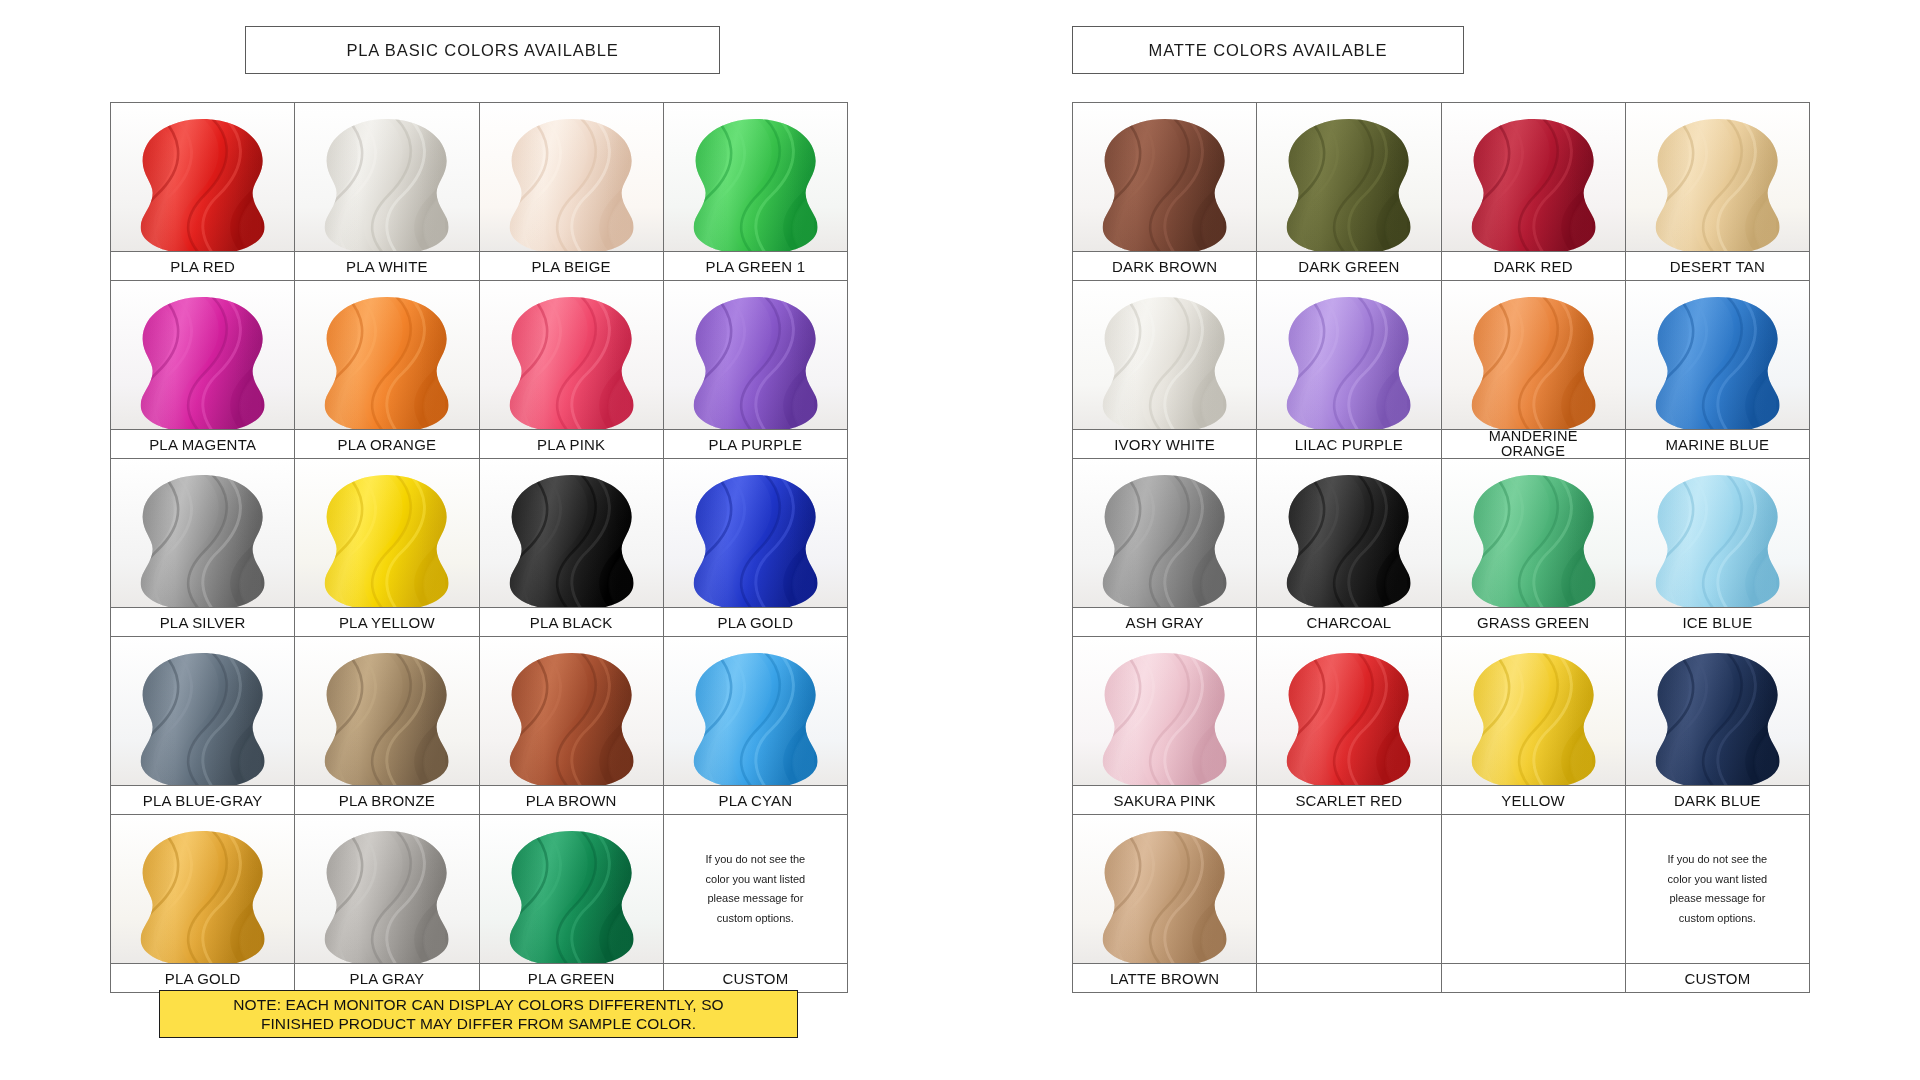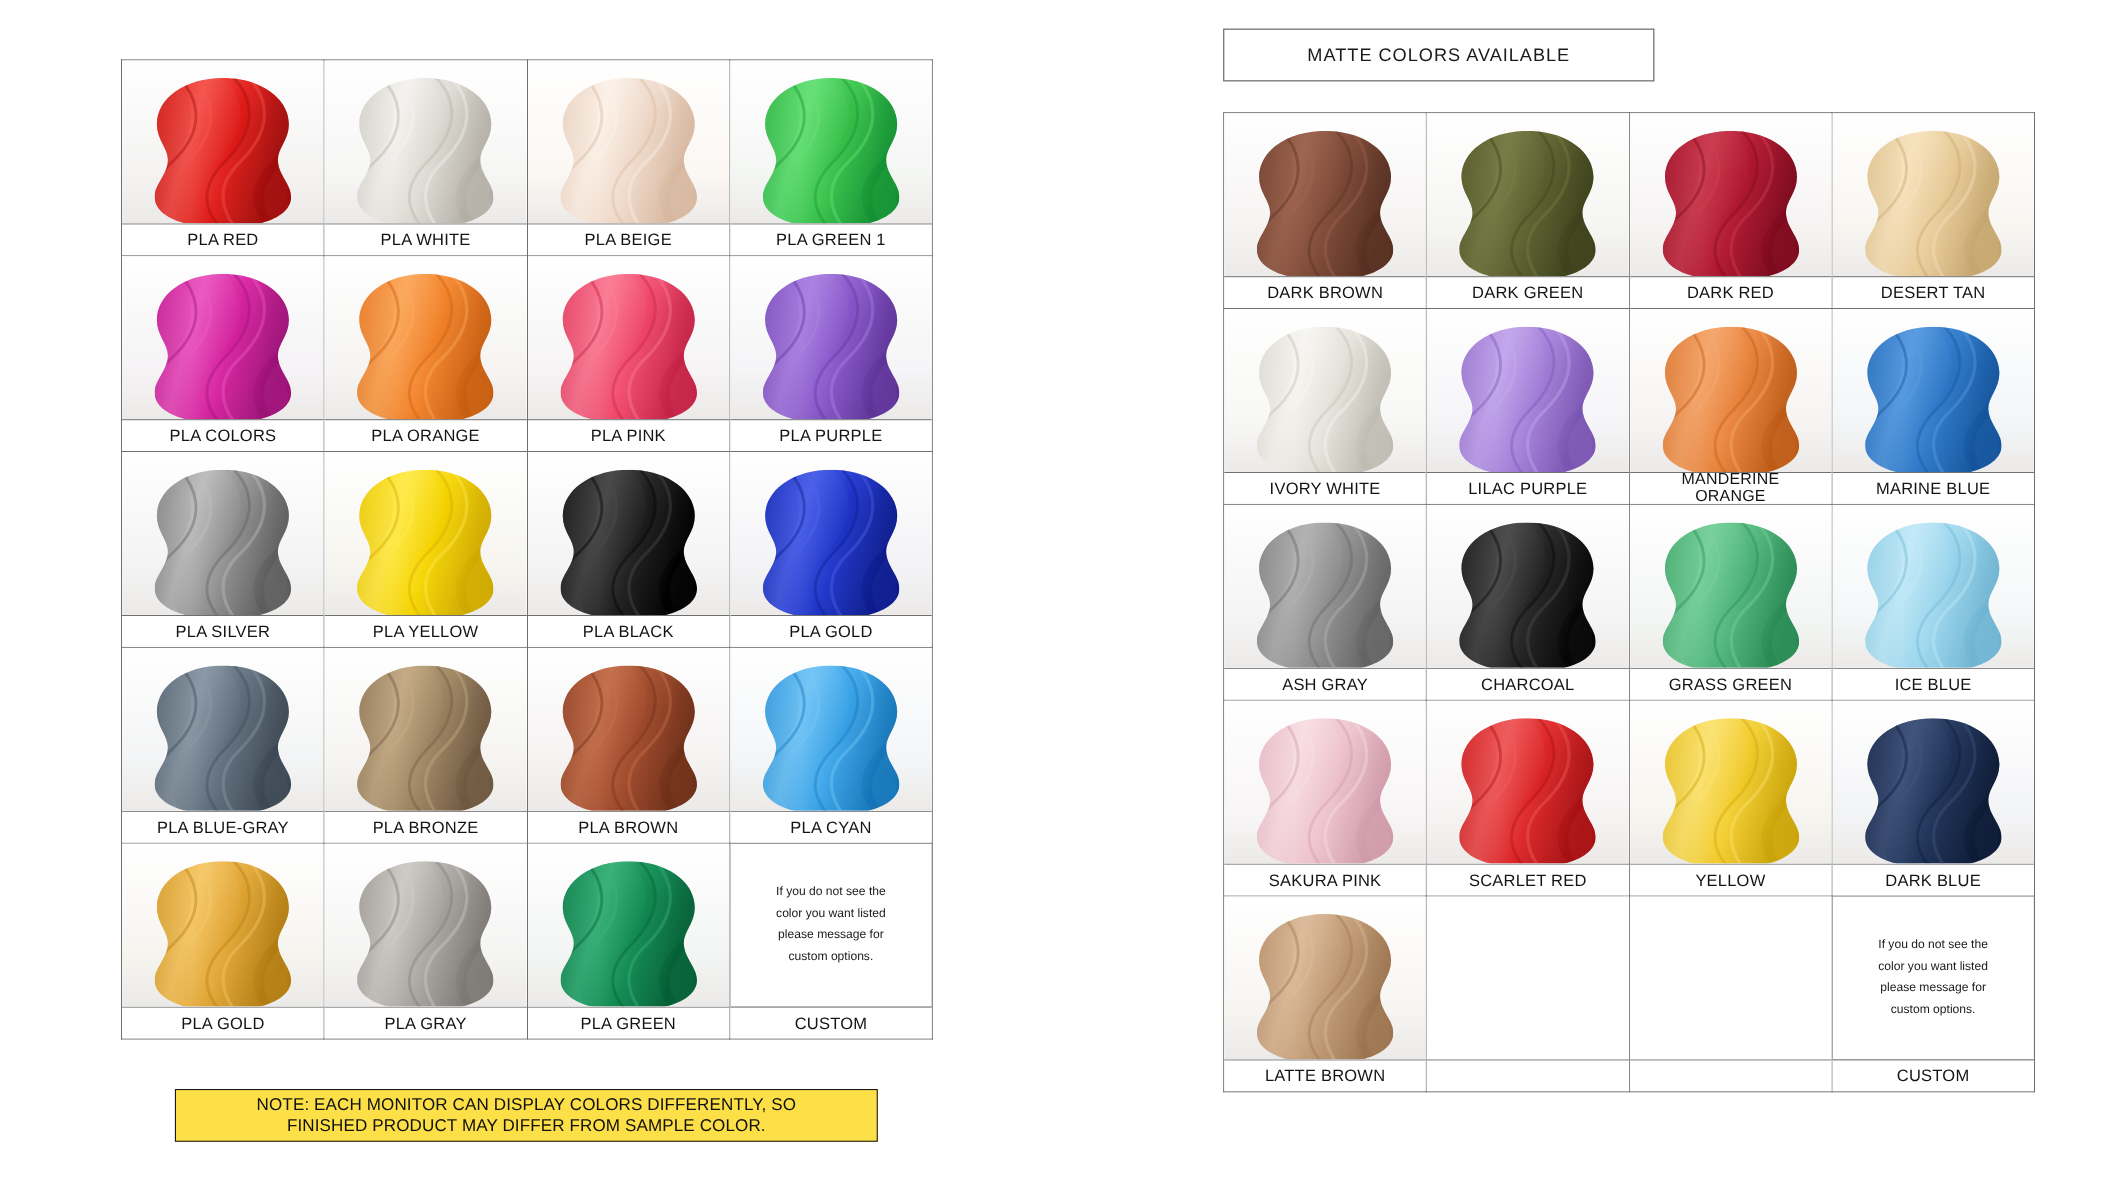--- a/index.html
+++ b/index.html
@@ -16,21 +16,21 @@
   #root {
     position: relative;
     width: 1920px;
     height: 1080px;
     background: #ffffff;
   }
 
   
   .panel { position: absolute; }
   #panel-basic { left: 110px; top: 26px; }
-  #panel-matte { left: 1112px; top: 26px; }
+  #panel-matte { left: 1072px; top: 26px; }
 
   
   .title-box {
     box-sizing: border-box;
     border: 1.5px solid #5a5a5a;
     background: #ffffff;
     height: 48px;
     display: flex;
     align-items: center;
     justify-content: center;
@@ -132,20 +132,21 @@
     white-space: pre-line;
     padding: 0 6px;
   }
 </style>
 </head>
 <body>
 
 <div id="root">
 
   <div class="panel" id="panel-basic">
+    <div class="title-box" id="title-basic">PLA BASIC COLORS AVAILABLE</div>
     <table class="swatch-table" id="table-basic">
       <colgroup>
           <col>
           <col>
           <col>
           <col>
         </colgroup>
       <tbody>
           <tr>
             <td>
@@ -510,21 +511,21 @@
       <path d="M84 2 C124 26 126 60 94 92 C68 118 76 140 96 158" fill="none" stroke="#9c1276" stroke-opacity="0.38" stroke-width="2.6"></path>
       <path d="M140 2 C176 26 172 60 146 92 C120 118 126 140 146 158" fill="none" stroke="#9c1276" stroke-opacity="0.34" stroke-width="2.6"></path>
 
       <path d="M52 4 C88 30 90 62 60 92 C36 114 42 138 58 158" fill="none" stroke="#ea5ac0" stroke-opacity="0.5" stroke-width="3"></path>
       <path d="M102 4 C138 30 138 62 108 92 C84 114 90 138 108 158" fill="none" stroke="#ea5ac0" stroke-opacity="0.42" stroke-width="3"></path>
 
       <rect x="0" y="0" width="184" height="160" fill="url(#shadeg4)"></rect>
     </g>
   </svg>
                 </div>
-                <div class="label-strip">PLA COLORS</div>
+                <div class="label-strip">PLA MAGENTA</div>
               </div>
             </td>
             <td>
               <div class="cell-inner">
                 <div class="img-area">
   <svg viewBox="0 0 184 148" preserveAspectRatio="xMidYMid slice" aria-hidden="true">
     <defs>
       <linearGradient id="bgsg5" x1="0" y1="0" x2="0" y2="1">
         <stop offset="0%" stop-color="#ffffff"></stop>
         <stop offset="70%" stop-color="#f5f4f2"></stop>

